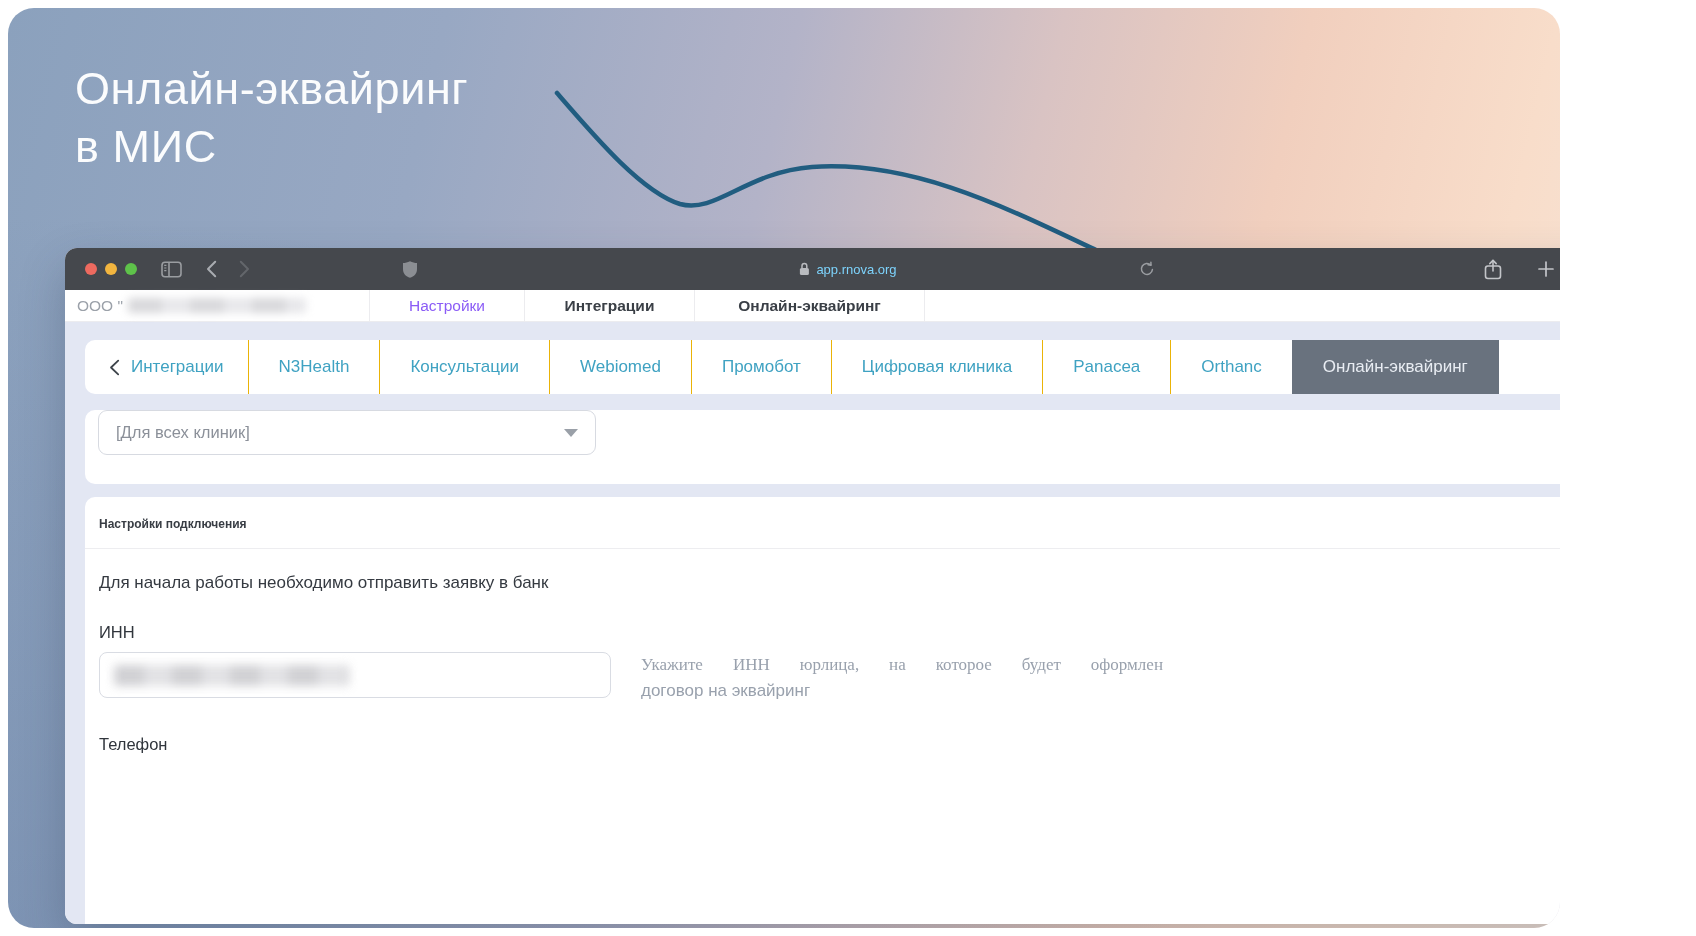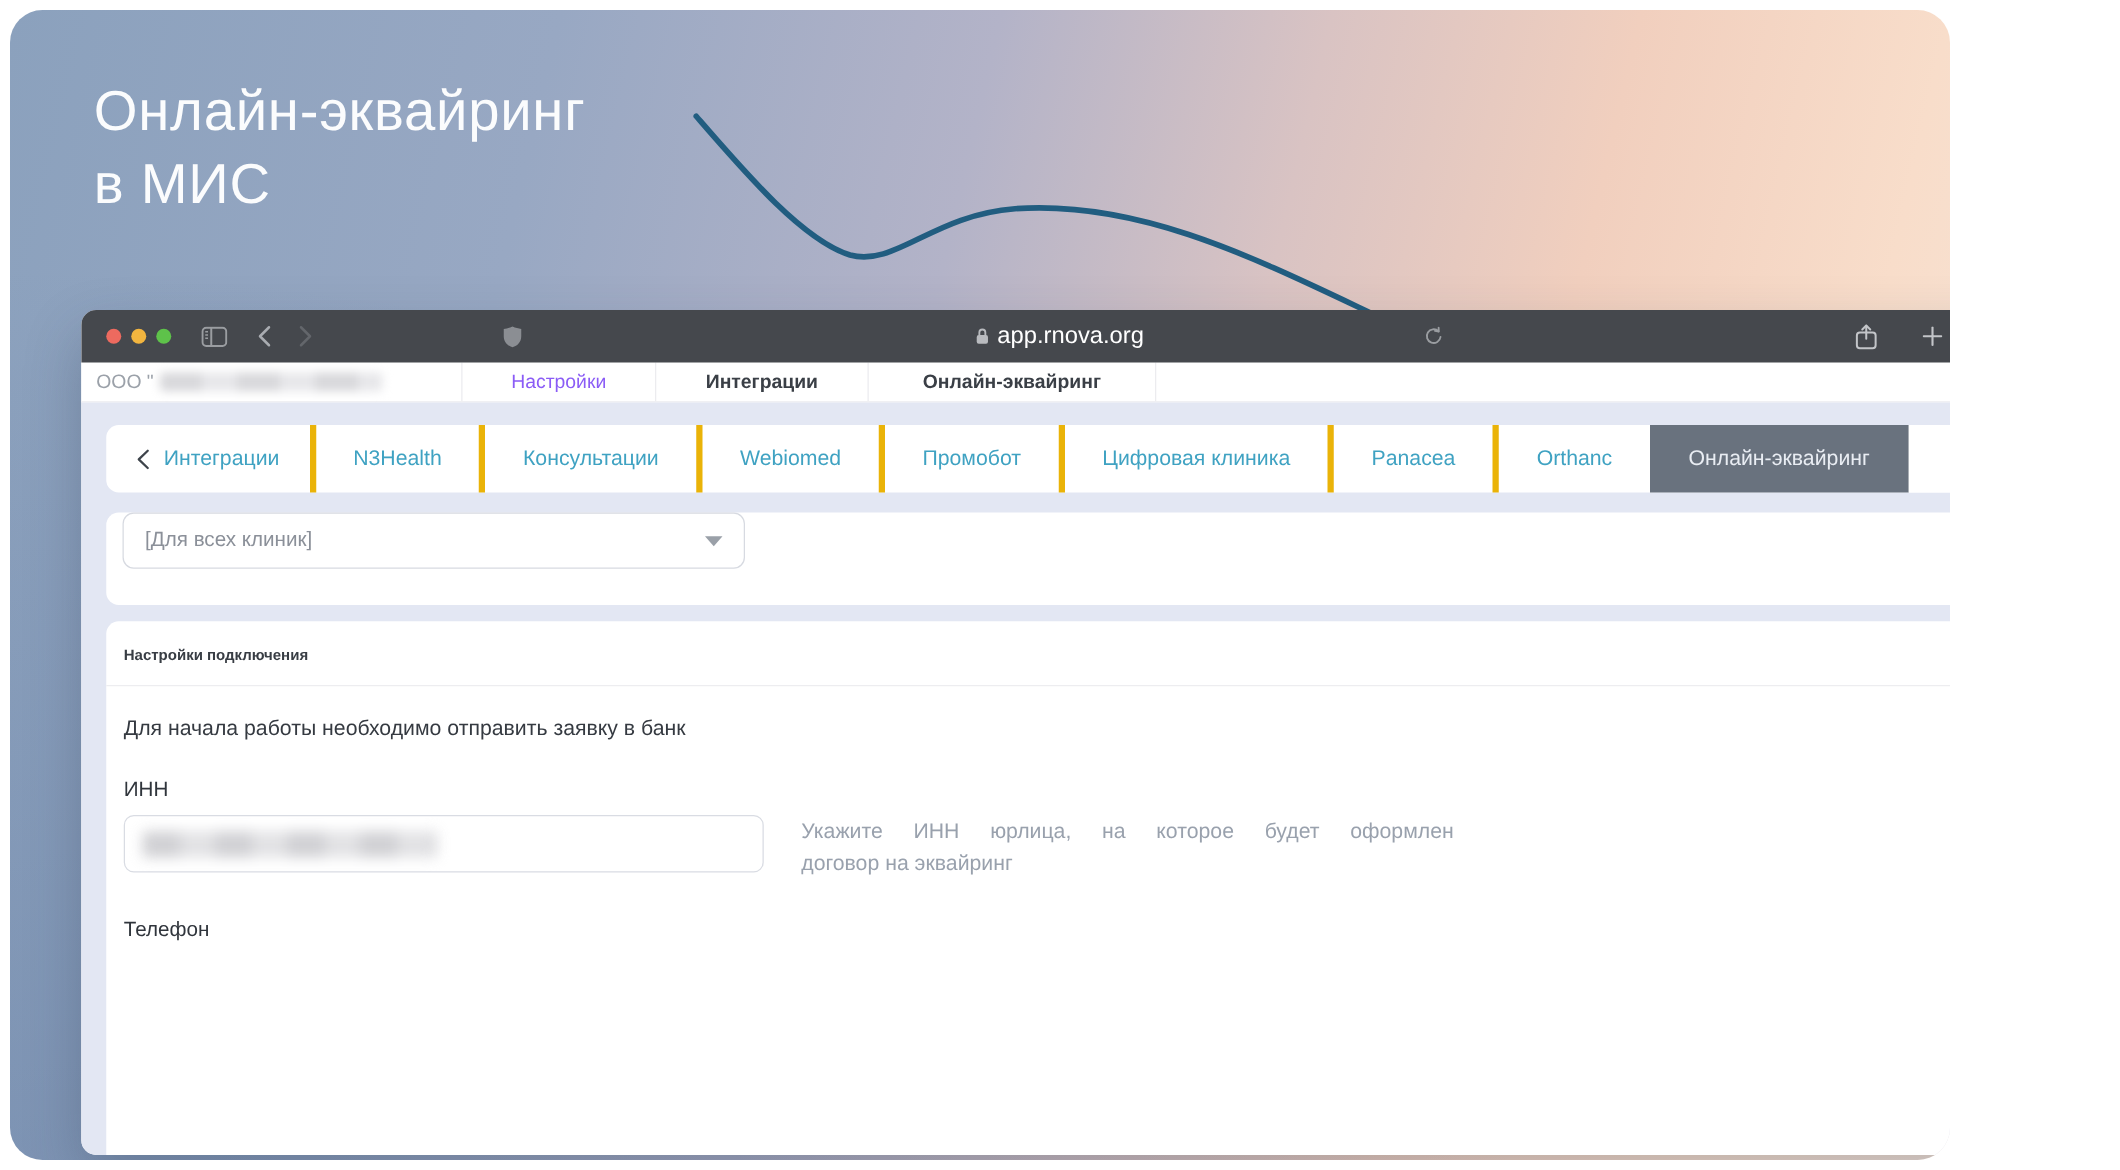--- a/index.html
+++ b/index.html
@@ -29,21 +29,21 @@
   }
   .dot{ width:12px; height:12px; border-radius:50%; margin-right:8px; }
   .dot.red{ background:#ed6a5f; } .dot.yellow{ background:#f2b53f; } .dot.green{ background:#5ec24a; }
   .tb-icon{ display:flex; align-items:center; }
   .i-sidebar{ margin-left:16px; }
   .i-back{ margin-left:24px; }
   .i-forward{ margin-left:22px; }
   .i-shield{ margin-left:152px; }
   .urlbox{
     position:absolute; left:50%; top:0; height:42px; transform:translateX(-50%);
-    display:flex; align-items:center; gap:7px; color:#ffffff; font-size:19px;
+    display:flex; align-items:center; gap:7px; color:#7dd3fc; font-size:13px;
   }
   .i-refresh{ position:absolute; left:1074px; top:13px; }
   .tb-right{ margin-left:auto; display:flex; align-items:center; gap:36px; }
 
   .crumbs{
     height:32px; background:#ffffff; display:flex; align-items:center;
     font-size:15.5px; color:#9ba1a9; border-bottom:1px solid #ececef;
   }
   .crumb{ height:100%; display:flex; align-items:center; justify-content:center; border-right:1px solid #ececef; }
   .crumb.company{ width:305px; justify-content:flex-start; padding-left:12px; }
@@ -51,21 +51,21 @@
   .crumb.c3{ width:170px; color:#3a3f46; font-weight:600; }
   .crumb.c4{ width:230px; color:#3a3f46; font-weight:600; }
   .blur-chip{ display:inline-block; width:178px; height:15px; margin-left:5px; border-radius:3px;
     background:repeating-linear-gradient(90deg,#d8d8db 0 34px,#e7e7ea 34px 62px); filter:blur(4px); }
 
   .page{ height:602px; background:#e3e7f3; padding-top:18px; }
   .tabs-card{
     margin-left:20px; height:54px; background:#fff; border-radius:10px 0 0 10px;
     display:flex; align-items:stretch; font-size:17px;
   }
-  .tab{ display:flex; align-items:center; padding:17px 30px; color:#3fa2c2; border-left:5px solid #eab308; cursor:default; }
+  .tab{ display:flex; align-items:center; padding:17px 30px; color:#3fa2c2; border-left:1px solid #eab308; cursor:default; }
   .tab.first{ border-left:none; padding:0 24px; gap:11px; }
   .tab.selected{ background:#69727e; color:#e9edf3; border-left:none; padding:0 31px; }
   .tab-filler{ flex:1; background:#fff; }
 
   .filter-card{
     margin-left:20px; margin-top:16px; height:74px; background:#fff; border-radius:10px 0 0 10px;
     display:flex; align-items:flex-start; padding-left:13px;
   }
   .select{
     width:498px; height:45px; border:1.5px solid #d7dae1; border-radius:9px; background:#fff;
@@ -80,21 +80,21 @@
   .intro{ margin-top:20px; font-size:17px; color:#353a41; }
   .field{ margin-top:30px; }
   .field-label{ font-size:16.5px; font-weight:400; color:#30353c; }
   .field-row{ margin-top:10px; display:flex; align-items:flex-start; }
   .input-box{ width:512px; height:46px; border:1px solid #d9dce3; border-radius:8px; background:#fff; position:relative; }
   .blur-value{ position:absolute; left:14px; top:12px; height:21px; border-radius:3px;
     background:repeating-linear-gradient(90deg,#c9c9cd 0 30px,#dddde0 30px 58px); filter:blur(5px); opacity:.85; }
   .blur-value.inn{ width:235px; }
   .blur-value.phone{ width:272px; }
   .hint{ margin-left:30px; width:522px; font-size:17px; line-height:1.55; color:#99a1ad; }
-  .hint .j{ display:block; text-align:justify; text-align-last:justify; }
+  .hint .j{ display:block; text-align:justify; text-align-last:justify;font-family:Liberation Serif, serif; }
   .hint.center{ align-self:center; }
   svg{ display:block; }
 </style>
 </head>
 <body>
 
 <div class="stage">
 
   <div class="headline">
     <div>Онлайн-эквайринг</div>

